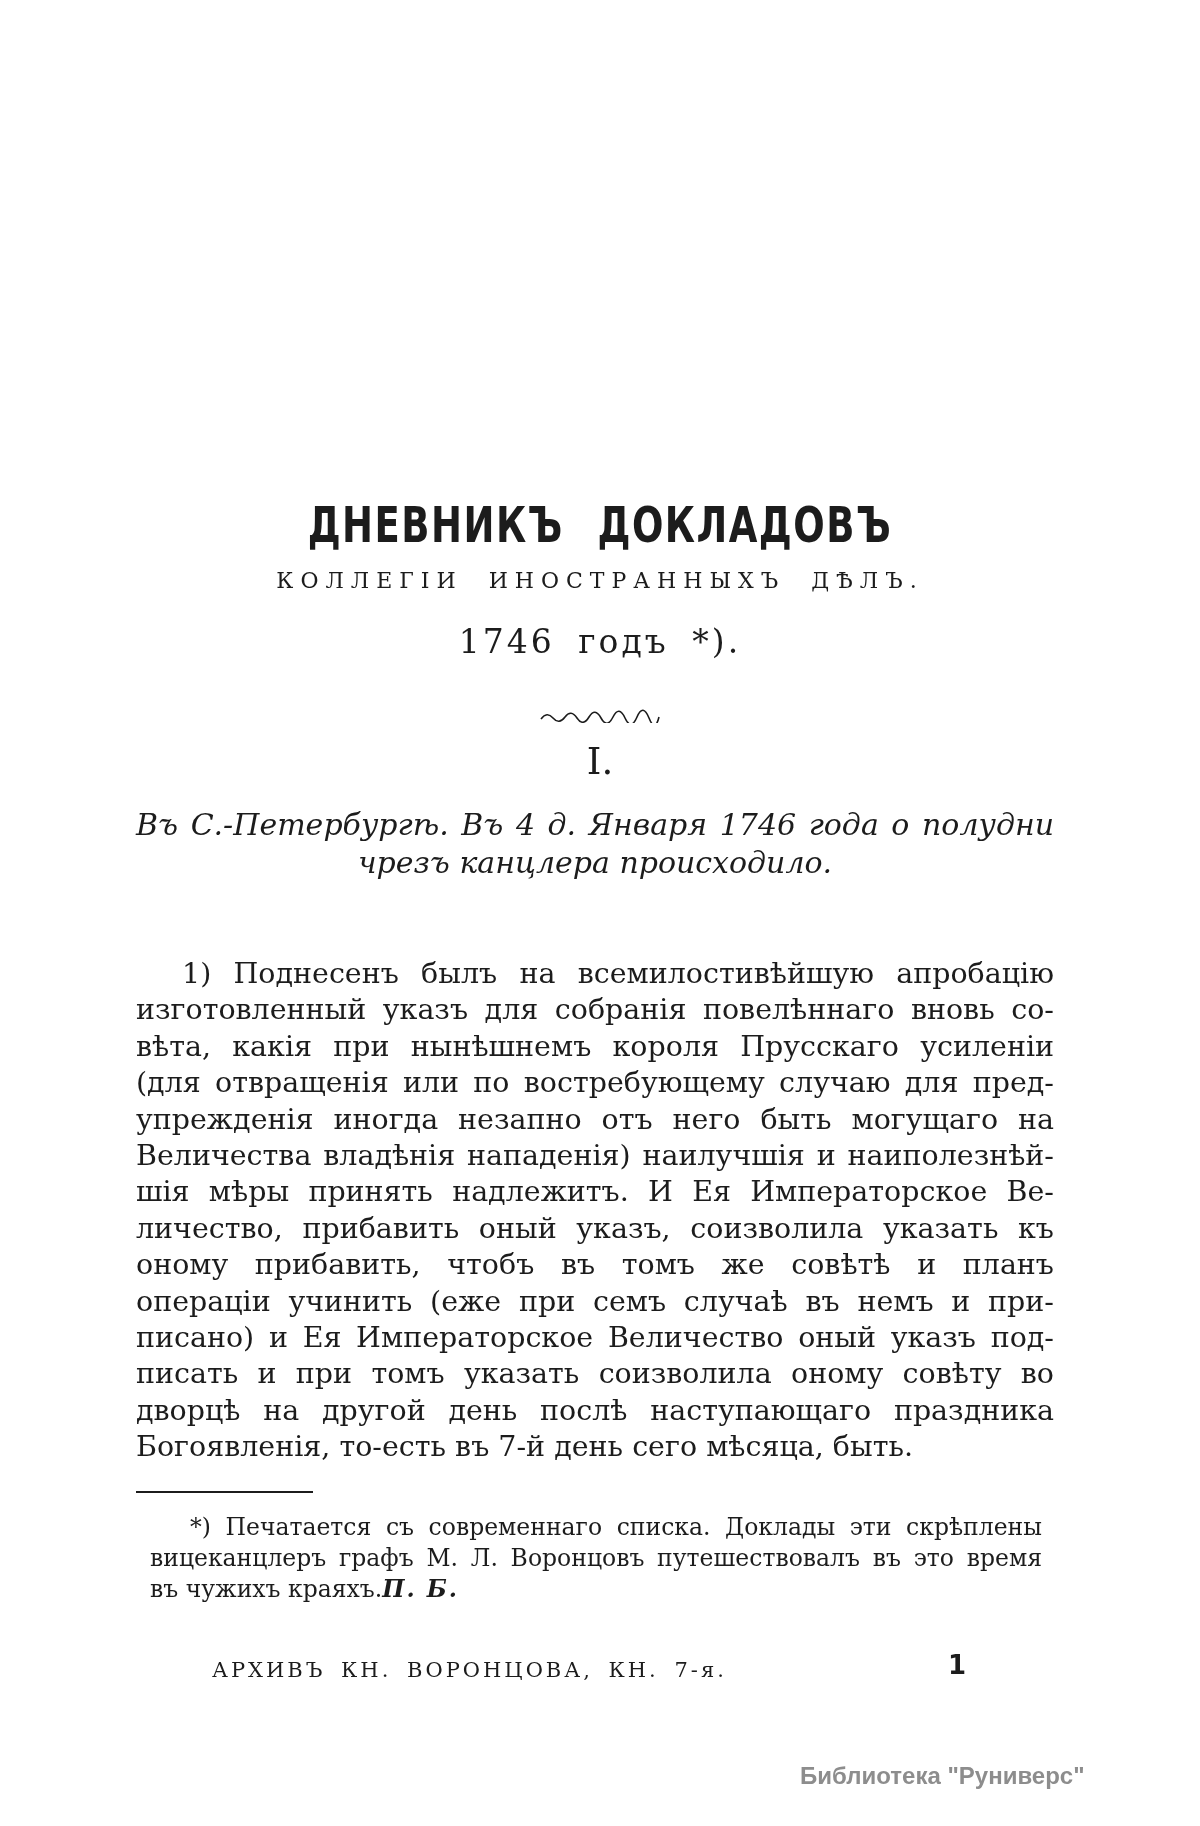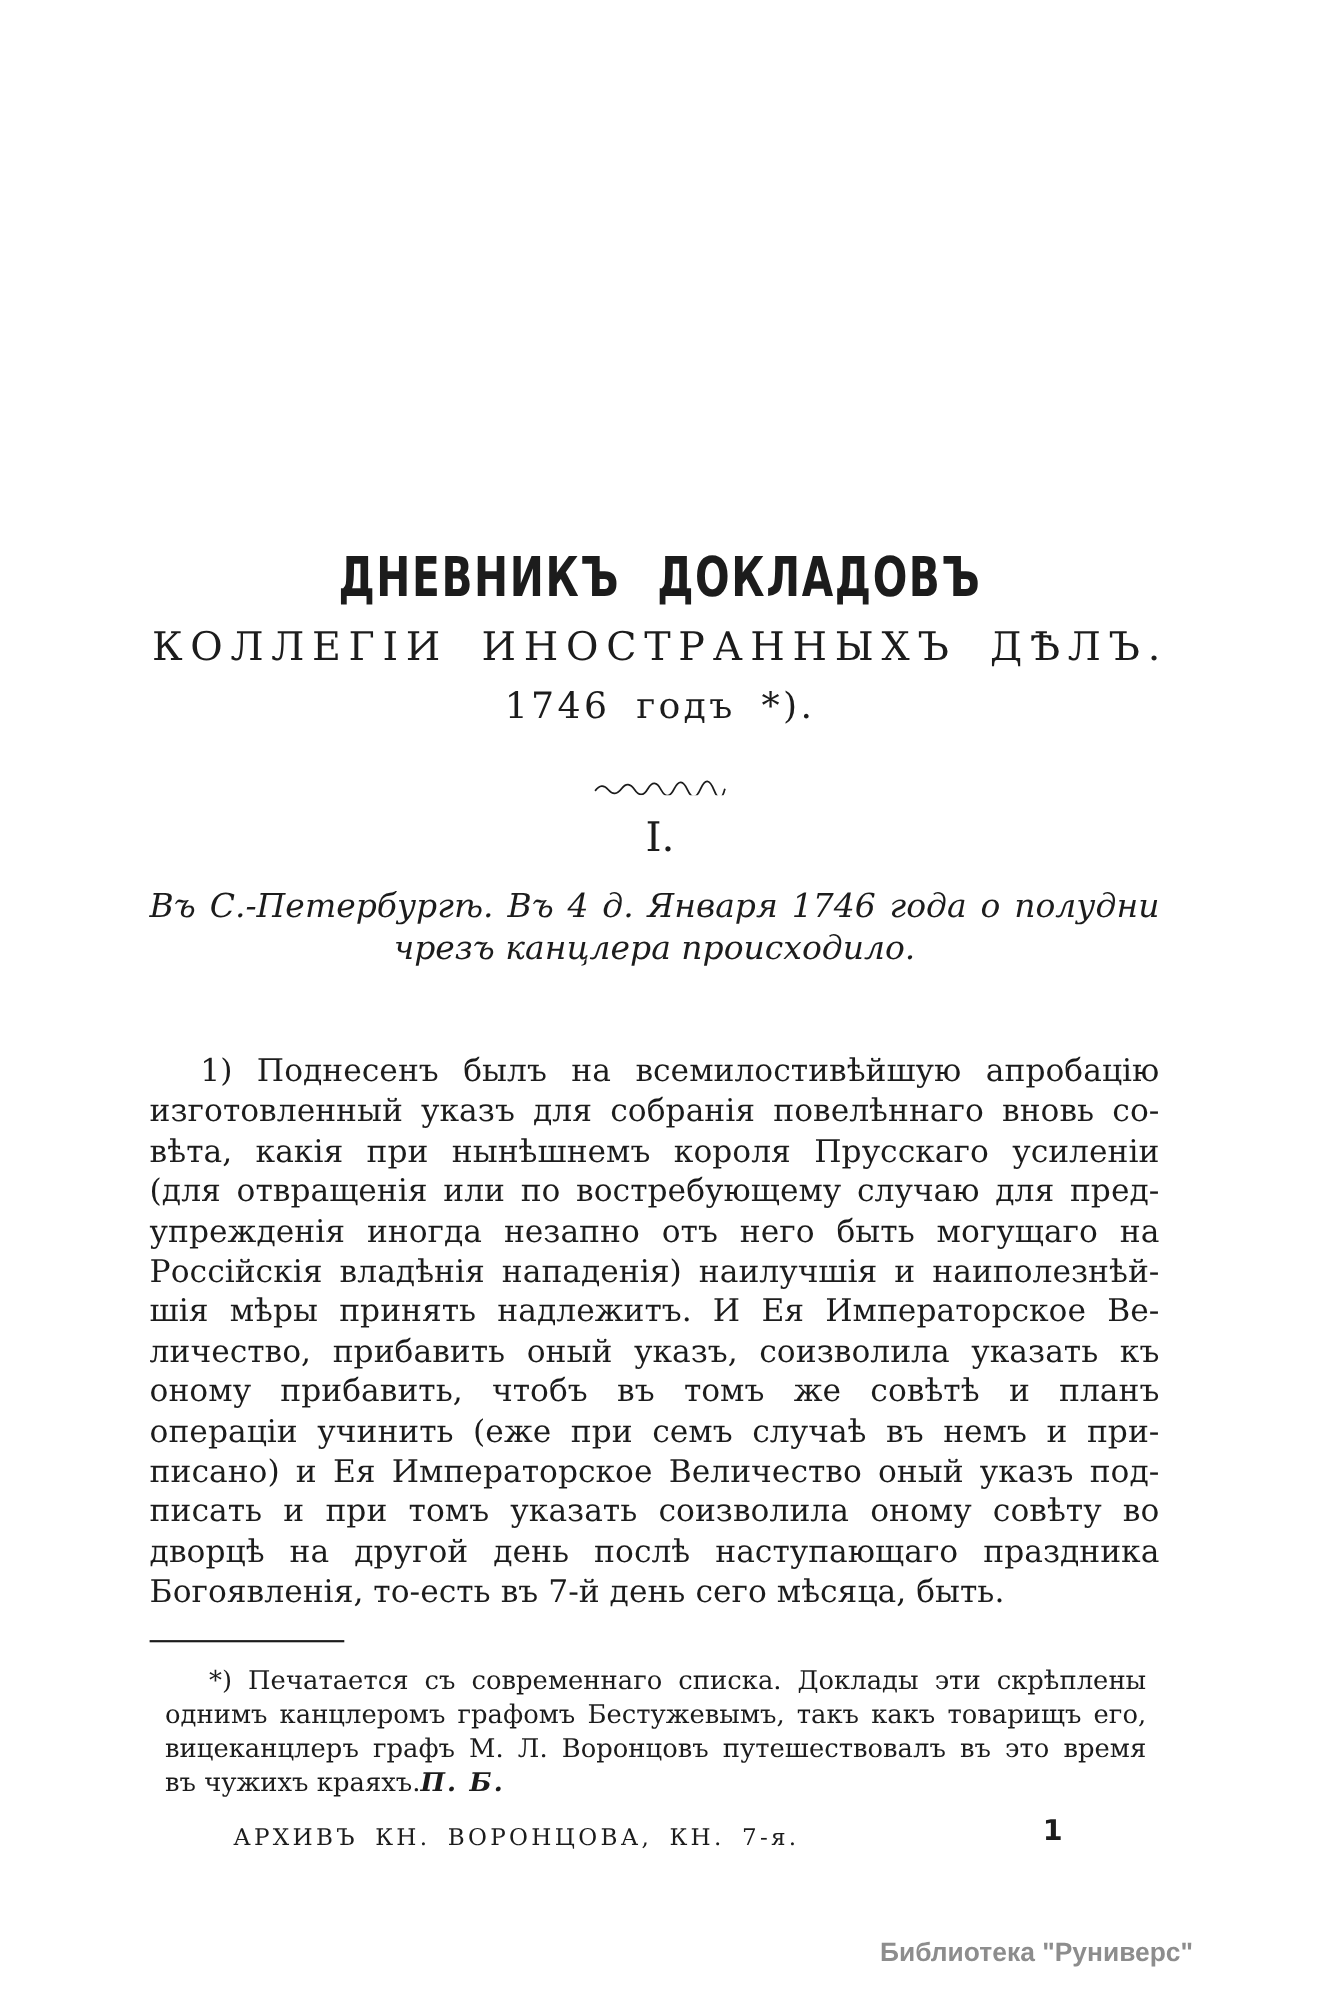--- a/index.html
+++ b/index.html
@@ -29,21 +29,21 @@
     transform: scaleX(0.74);
     transform-origin: center;
     letter-spacing: 2px;
     word-spacing: 26px;
   }
 
   .page-subtitle {
     position: absolute;
     top: 568px; left: 0; width: 100%;
     text-align: center;
-    font-size: 36px;
+    font-size: 22px;
     letter-spacing: 7px;
     word-spacing: 12px;
     white-space: nowrap;
   }
 
   .year-line {
     position: absolute;
     top: 622px; left: 0; width: 100%;
     text-align: center;
     font-size: 33px;
@@ -158,36 +158,35 @@
     <div class="hl">Въ С.-Петербургѣ. Въ 4 д. Января 1746 года о полудни</div>
     <div class="hl centered">чрезъ канцлера происходило.</div>
   </div>
 
   <div class="body-par">
     <div class="bl first">1) Поднесенъ былъ на всемилостивѣйшую апробацію</div>
     <div class="bl">изготовленный указъ для собранія повелѣннаго вновь со-</div>
     <div class="bl">вѣта, какія при нынѣшнемъ короля Прусскаго усиленіи</div>
     <div class="bl">(для отвращенія или по востребующему случаю для пред-</div>
     <div class="bl">упрежденія иногда незапно отъ него быть могущаго на</div>
-    <div class="bl">Россійскія владѣнія нападенія) наилучшія и наиполезнѣй-</div>
+    <div class="bl">Величества владѣнія нападенія) наилучшія и наиполезнѣй-</div>
     <div class="bl">шія мѣры принять надлежитъ. И Ея Императорское Ве-</div>
     <div class="bl">личество, прибавить оный указъ, соизволила указать къ</div>
     <div class="bl">оному прибавить, чтобъ въ томъ же совѣтѣ и планъ</div>
     <div class="bl">операціи учинить (еже при семъ случаѣ въ немъ и при-</div>
     <div class="bl">писано) и Ея Императорское Величество оный указъ под-</div>
     <div class="bl">писать и при томъ указать соизволила оному совѣту во</div>
     <div class="bl">дворцѣ на другой день послѣ наступающаго праздника</div>
     <div class="bl last">Богоявленія, то-есть въ 7-й день сего мѣсяца, быть.</div>
   </div>
 
   <div class="footnote-rule"></div>
 
   <div class="footnote">
     <div class="fl first">*) Печатается съ современнаго списка. Доклады эти скрѣплены</div>
-    <div class="fl">однимъ канцлеромъ графомъ Бестужевымъ, такъ какъ товарищъ его,</div>
     <div class="fl">вицеканцлеръ графъ М. Л. Воронцовъ путешествовалъ въ это время</div>
     <div class="fl last">
       <span>въ чужихъ краяхъ.</span><span class="footnote-signature">П. Б.</span>
     </div>
   </div>
 
   <div class="footer-caption">АРХИВЪ КН. ВОРОНЦОВА, КН. 7-я.</div>
 
   <div class="page-number">1</div>
 

